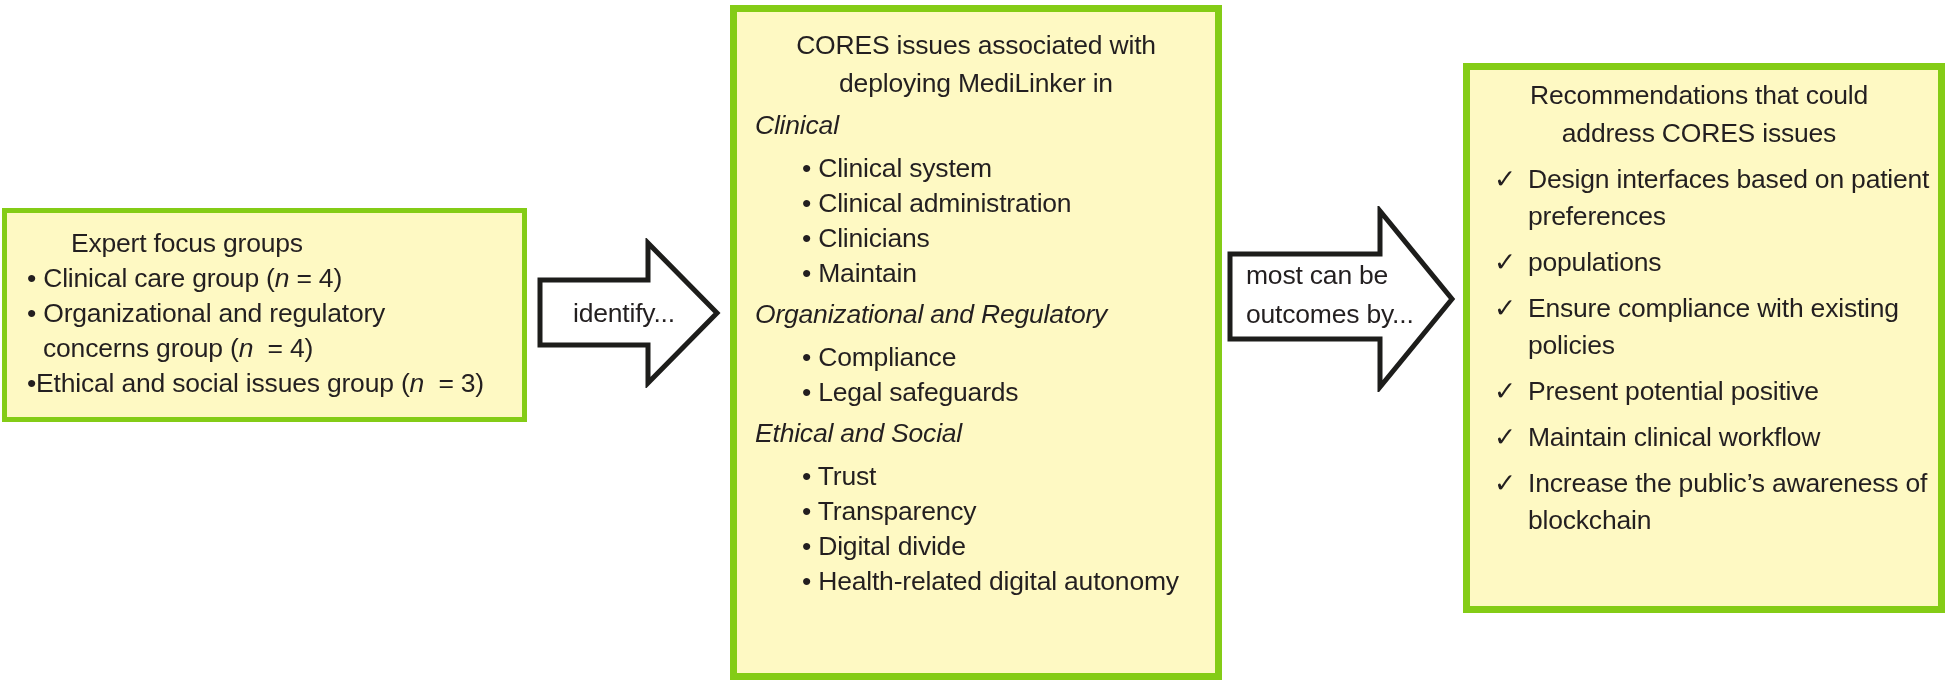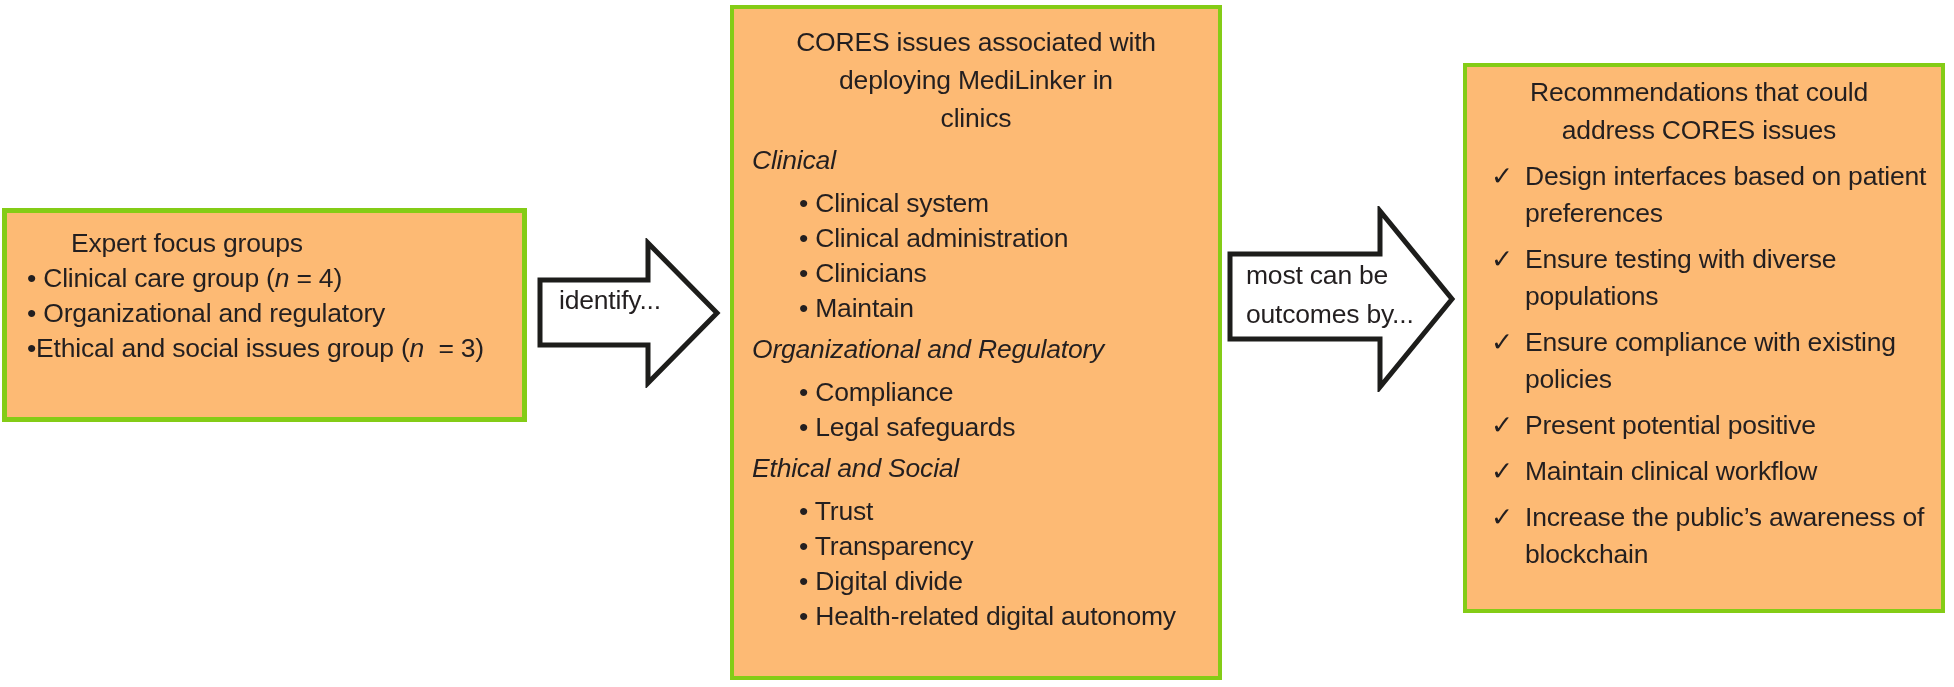--- a/index.html
+++ b/index.html
@@ -1,21 +1,21 @@
 <!DOCTYPE html>
 <html><head>
 <meta charset="utf-8">
 <style>
   html,body{margin:0;padding:0;background:#ffffff;}
   .canvas{
     position:relative;width:1954px;height:687px;background:#ffffff;
     font-family:"Liberation Sans",sans-serif;color:#231f20;
     font-size:26.5px;letter-spacing:-0.2px;overflow:hidden;
   }
-  .box{position:absolute;background:#fdba74;border:4px solid #84cc16;box-sizing:border-box;}
+  .box{position:absolute;background:#fef9c3;border:7px solid #84cc16;box-sizing:border-box;}
   #left-box{left:2px;top:208px;width:525px;height:214px;border-width:5px;padding:13px 24px 0 8px;}
   #mid-box{left:730px;top:5px;width:492px;height:675px;padding:14px 4px 0 4px;}
   #right-box{left:1463px;top:63px;width:482px;height:550px;padding:6px 16px 0 6px;}
 
   .center-line{text-align:center;line-height:38px;white-space:nowrap;}
 
   
   #left-title{margin-left:56px;line-height:35px;white-space:pre;}
   ul.plainlist{list-style:none;margin:0;padding:0;}
   #left-list li{padding-left:28px;line-height:35px;}
@@ -30,56 +30,56 @@
   
   #right-list li{position:relative;padding-left:52px;line-height:37px;margin-top:9px;}
   #right-list .check{position:absolute;left:18px;top:0;}
   #right-list .line{white-space:nowrap;}
 
   
   .arrow-wrap{position:absolute;}
   #arrow1{left:535px;top:238px;width:188px;height:150px;}
   #arrow2{left:1225px;top:206px;width:232px;height:186px;}
   .arrow-wrap svg{position:absolute;left:0;top:0;}
-  #arrow1-label{position:absolute;left:24px;top:47px;width:130px;text-align:left;white-space:nowrap;}
+  #arrow1-label{position:absolute;left:24px;top:60px;width:130px;text-align:center;white-space:nowrap;}
   #arrow2-label{position:absolute;left:21px;top:50px;}
   #arrow2-label .line{line-height:39px;white-space:nowrap;}
 </style>
 </head>
 <body>
 
 <div class="canvas">
 
   <div class="box" id="left-box">
     <div id="left-title">Expert focus groups</div>
     <ul class="plainlist" id="left-list">
         <li>
           <div class="line first"><span>• </span><span>Clinical care group (</span><span style="font-style: italic;">n</span><span> = 4)</span></div>
         </li>
         <li>
           <div class="line first"><span>• </span><span>Organizational and regulatory</span></div>
+          <div class="line"><span>concerns group (</span><span style="font-style: italic;">n</span><span>  = 4)</span></div>
         </li>
         <li>
           <div class="line first"><span>•</span><span>Ethical and social issues group (</span><span style="font-style: italic;">n</span><span>  = 3)</span></div>
         </li>
       </ul>
   </div>
 
   <div class="arrow-wrap" id="arrow1">
     <svg width="188" height="150" viewBox="0 0 188 150">
       <polygon points="5,42 113,42 113,5 182,75 113,145 113,107 5,107" fill="#ffffff" stroke="#1d1d1b" stroke-width="5" stroke-linejoin="miter"></polygon>
     </svg>
     <span id="arrow1-label">identify...</span>
   </div>
 
   <div class="box" id="mid-box">
     <div id="mid-title">
         <div class="center-line">CORES issues associated with</div>
         <div class="center-line">deploying MediLinker in</div>
-        <div class="center-line">clinics</div>
       </div>
     <div id="mid-content">
         <div class="mid-heading">Clinical</div>
         <ul class="plainlist mid-list">
           <li>
             <div class="line"><span>• </span><span>Clinical system</span></div>
           </li>
           <li>
             <div class="line"><span>• </span><span>Clinical administration</span></div>
           </li>
@@ -133,21 +133,20 @@
         <div class="center-line">address CORES issues</div>
       </div>
     <ul class="plainlist" id="right-list">
         <li>
           <span class="check">✓</span>
           <div class="line">Design interfaces based on patient</div>
           <div class="line">preferences</div>
         </li>
         <li>
           <span class="check">✓</span>
-          <div class="line">Ensure testing with diverse</div>
           <div class="line">populations</div>
         </li>
         <li>
           <span class="check">✓</span>
           <div class="line">Ensure compliance with existing</div>
           <div class="line">policies</div>
         </li>
         <li>
           <span class="check">✓</span>
           <div class="line">Present potential positive</div>

